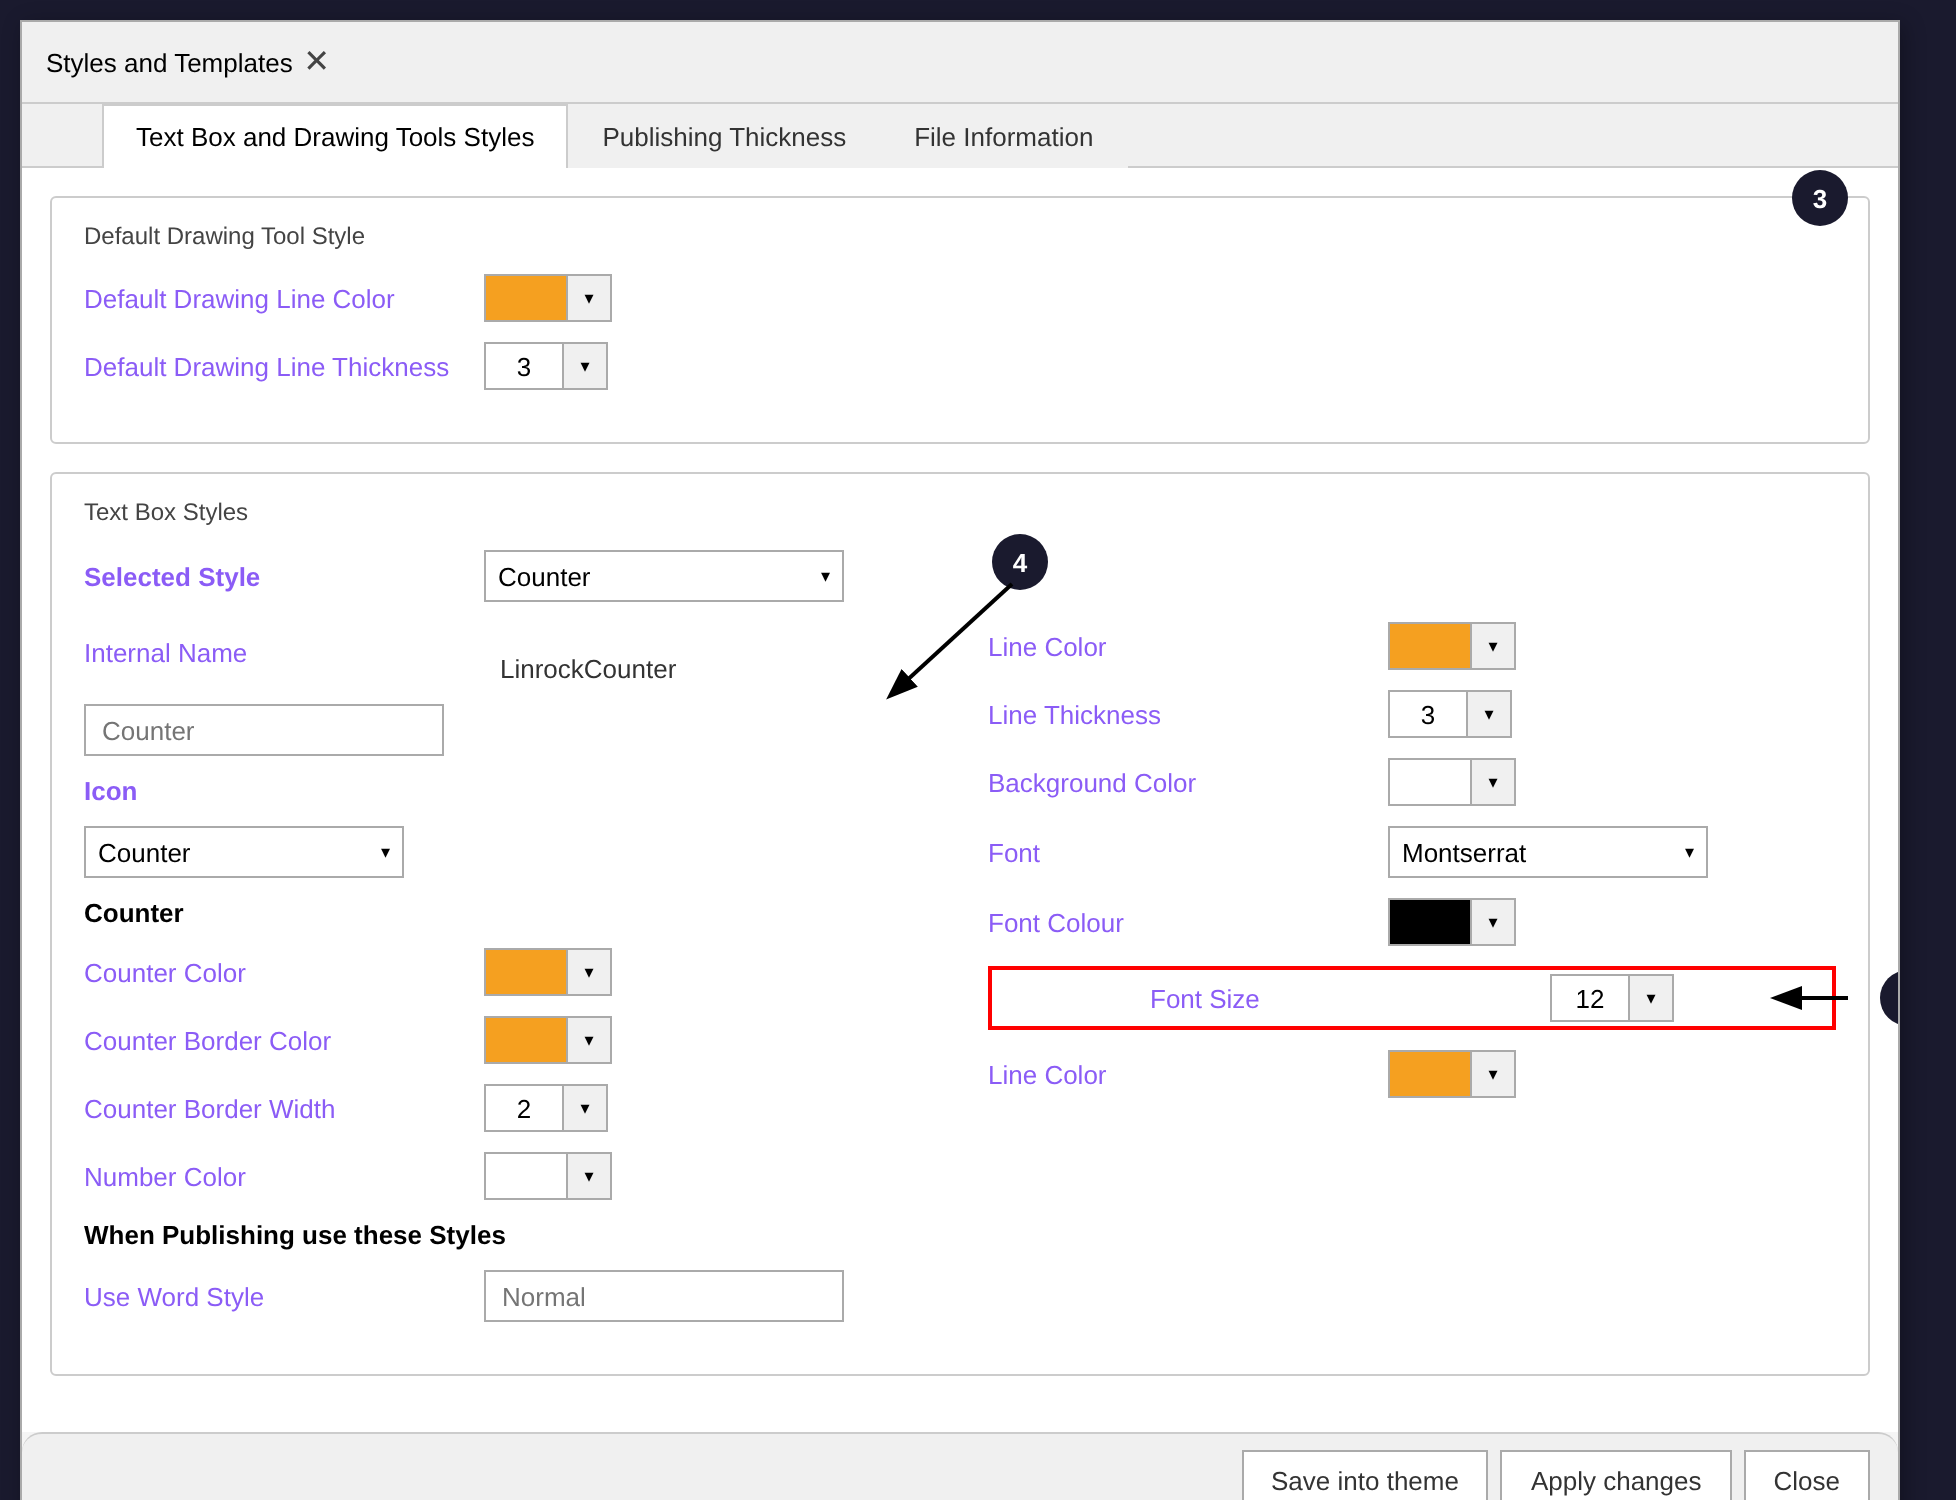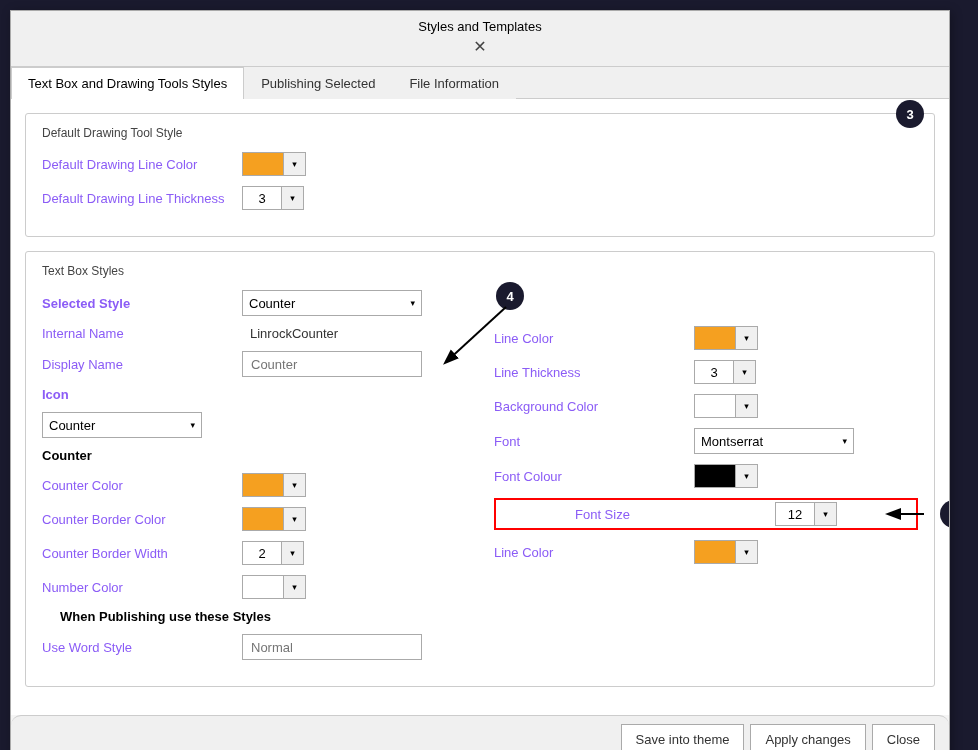--- a/index.html
+++ b/index.html
@@ -23,21 +23,20 @@
       flex-direction: column;
       margin: 10px;
     }
     .title-bar {
       background: #f0f0f0;
       border-bottom: 1px solid #ccc;
       padding: 8px 12px;
       display: flex;
       align-items: center;
       justify-content: flex-start;
-      flex-direction: column;
     }
     .title-bar-text {
       font-size: 13px;
       font-weight: normal;
       color: #000;
     }
     .close-btn {
       width: 24px;
       height: 24px;
       background: none;
@@ -46,20 +45,21 @@
       display: flex;
       align-items: center;
       justify-content: center;
       font-size: 16px;
       color: #444;
     }
     .tabs {
       display: flex;
       background: #f0f0f0;
       border-bottom: 1px solid #ccc;
+      padding-left: 40px;
     }
     .tab {
       padding: 8px 16px;
       cursor: pointer;
       font-size: 13px;
       border: 1px solid transparent;
       border-bottom: none;
       margin-bottom: -1px;
       background: #f0f0f0;
       color: #333;
@@ -191,20 +191,21 @@
       display: flex;
       align-items: center;
       justify-content: center;
       font-size: 13px;
       font-weight: bold;
     }
     .internal-name-value {
       font-size: 13px;
       color: #333;
       margin-left: 8px;
+      margin-top: 16px;
     }
     .subsection-title {
       font-weight: bold;
       font-size: 13px;
       margin-bottom: 10px;
       margin-top: 4px;
     }
     .footer {
       background: #f0f0f0;
       border-top: 1px solid #ccc;
@@ -247,21 +248,21 @@
 
 <div class="dialog">
 
   <div class="title-bar">
     <span class="title-bar-text">Styles and Templates</span>
     <button class="close-btn">✕</button>
   </div>
 
   <div class="tabs">
     <div class="tab active">Text Box and Drawing Tools Styles</div>
-    <div class="tab">Publishing Selected</div>
+    <div class="tab">Publishing Thickness</div>
     <div class="tab">File Information</div>
   </div>
 
   <div class="content">
 
     <div class="section" style="position:relative;">
       <div class="step-badge">3</div>
       <div class="section-title">Default Drawing Tool Style</div>
       <div class="field-row">
         <div class="field-label">Default Drawing Line Color</div>
@@ -306,21 +307,20 @@
       <div class="two-col section-main">
 
         <div class="col-left">
 
           <div class="field-row">
             <div class="field-label">Internal Name</div>
             <span class="internal-name-value">LinrockCounter</span>
           </div>
 
           <div class="field-row">
-            <div class="field-label">Display Name</div>
             <input class="input-field" type="text" placeholder="Counter" style="">
           </div>
 
           <div class="field-row" style="margin-top:6px;">
             <div class="field-label bold">Icon</div>
           </div>
           <div class="field-row">
             <div class="select-dropdown select-medium">
               <span>Counter</span>
               <span class="chevron">▾</span>
@@ -354,21 +354,21 @@
           </div>
 
           <div class="field-row">
             <div class="field-label">Number Color</div>
             <div class="color-picker">
               <div class="color-swatch empty"></div>
               <div class="dropdown-btn">▾</div>
             </div>
           </div>
 
-          <div class="subsection-title" style="margin-top:8px;margin-left:18px;">When Publishing use these Styles</div>
+          <div class="subsection-title" style="margin-top:8px;">When Publishing use these Styles</div>
           <div class="field-row">
             <div class="field-label">Use Word Style</div>
             <input class="input-field" type="text" placeholder="Normal" style="">
           </div>
         </div>
 
         <div class="col-right" style="position:relative;">
 
           <div class="field-row">
             <div class="field-label">Line Color</div>

